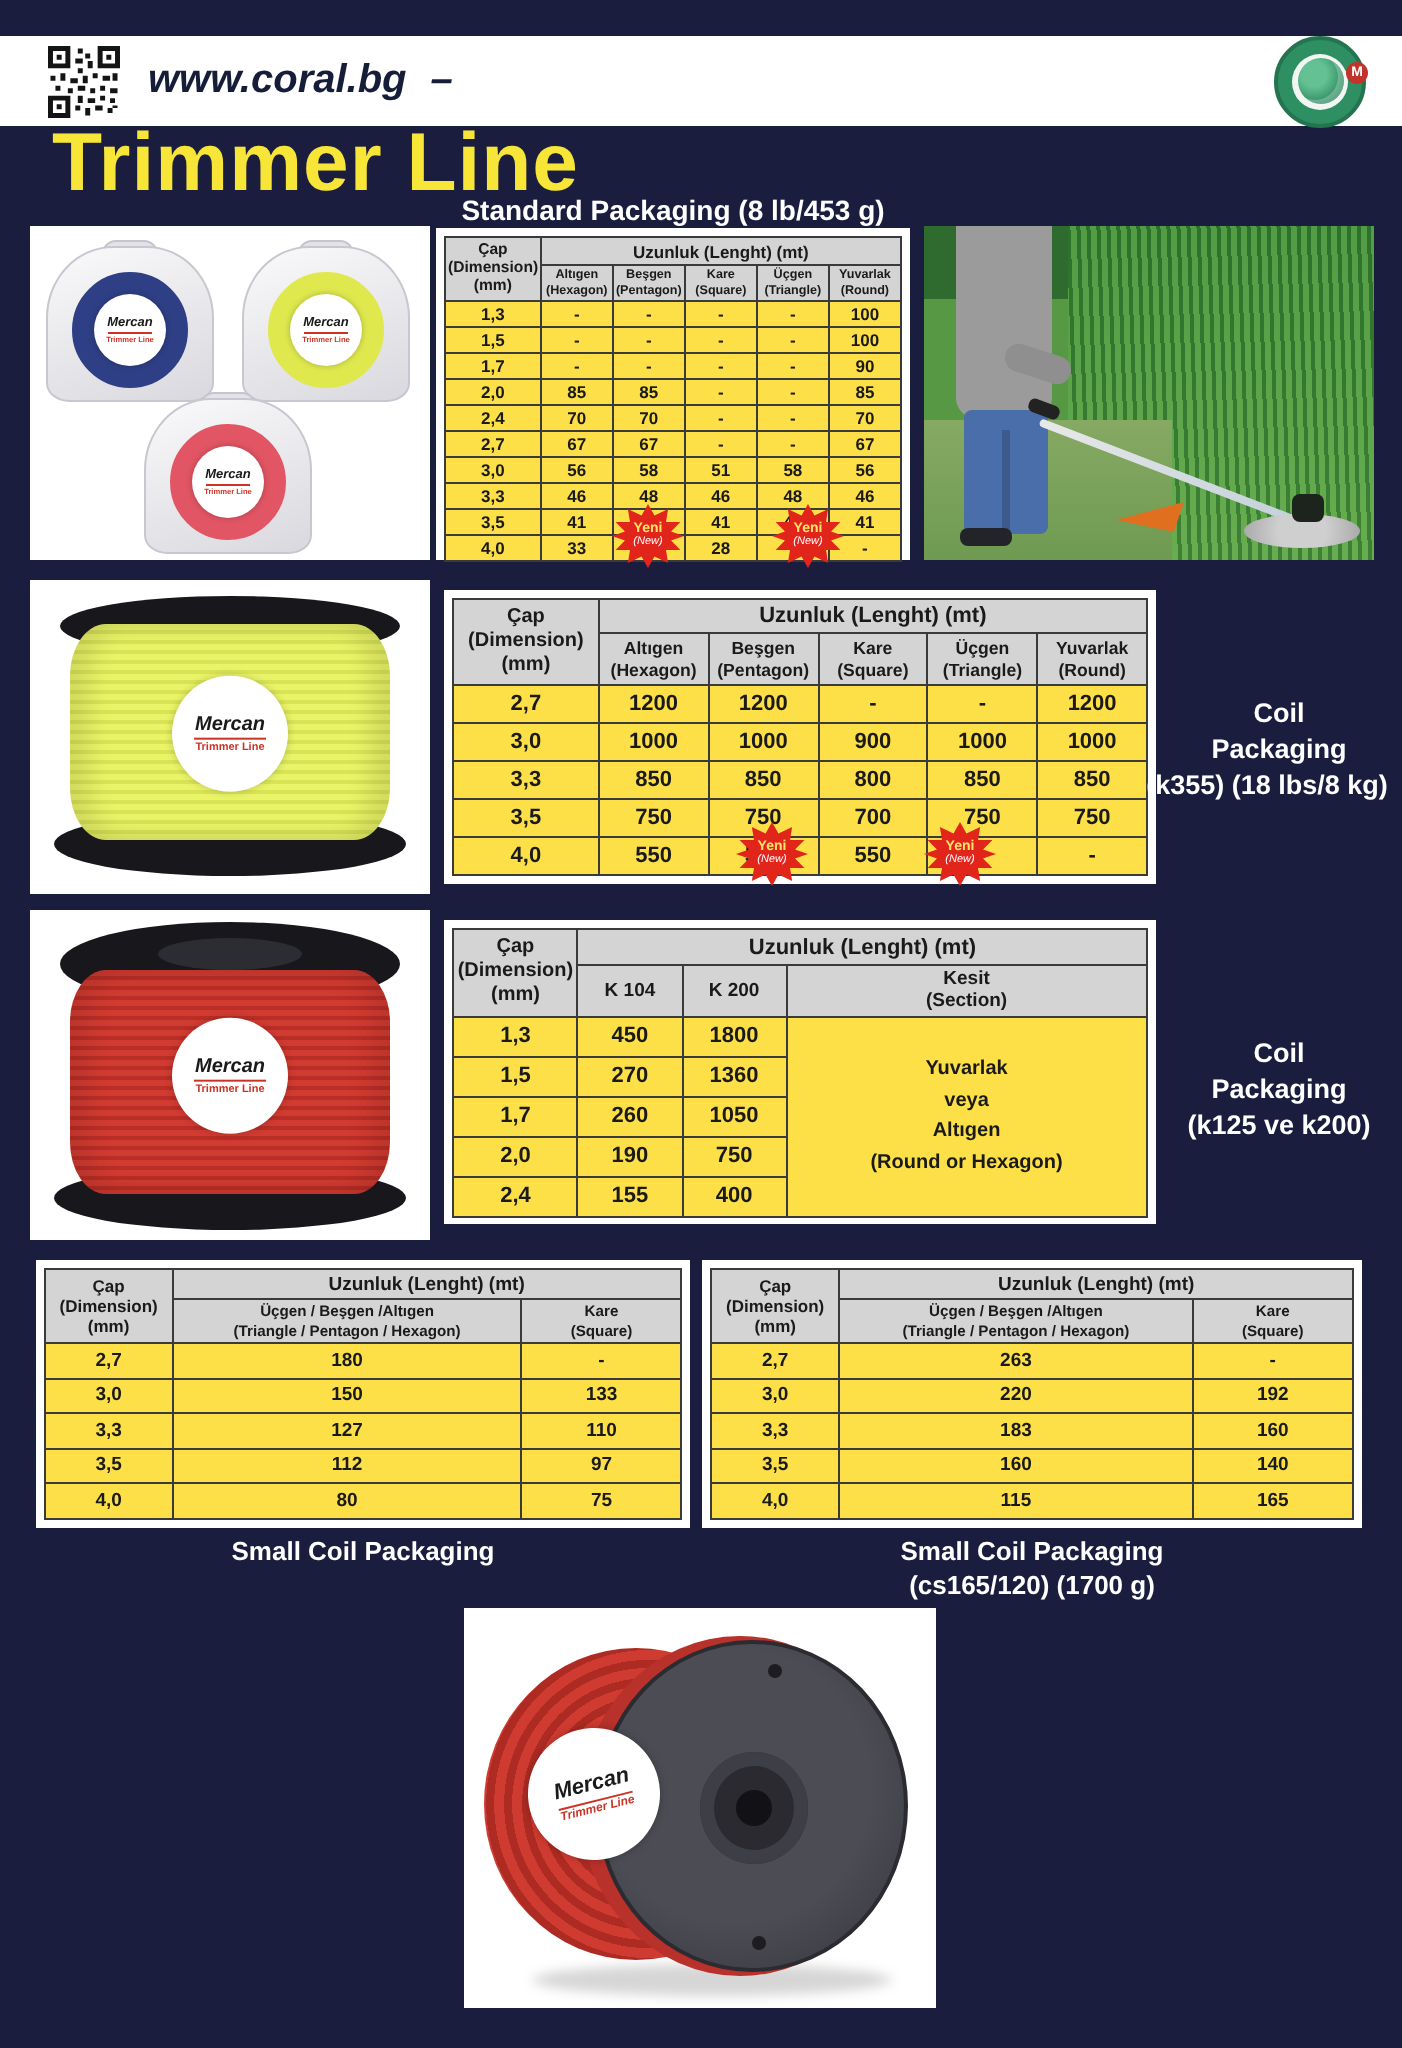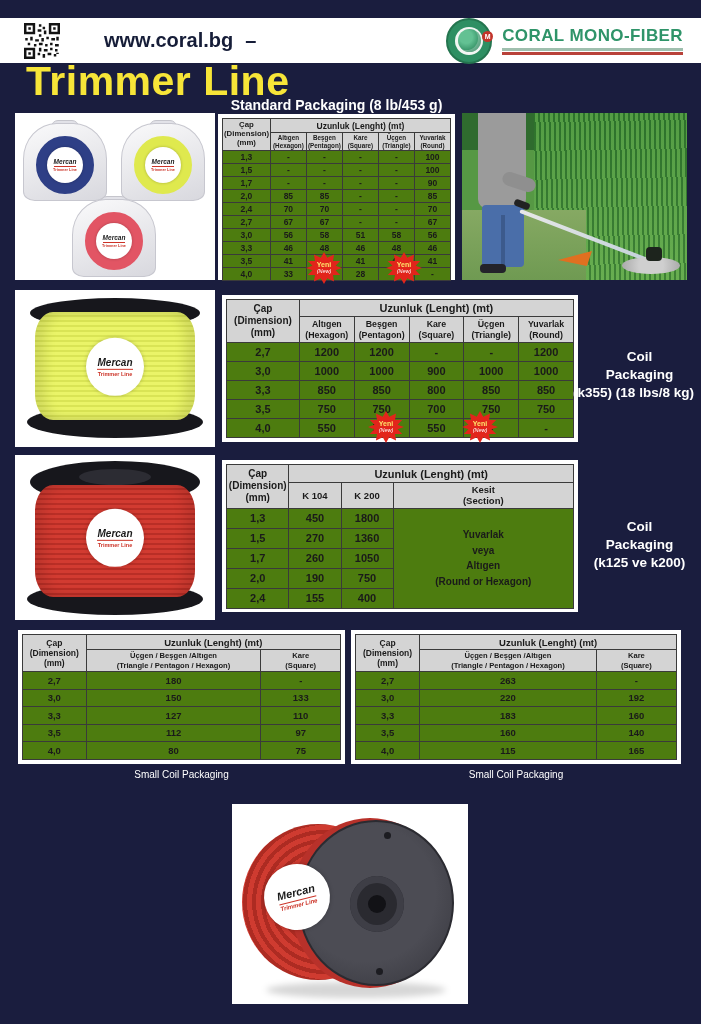--- a/index.html
+++ b/index.html
@@ -9,40 +9,40 @@
     --flange:#17171c; --mercan-red:#cc3327;
   }
   *{box-sizing:border-box; margin:0; padding:0;}
   body{font-family:"Liberation Sans",sans-serif; background:#333;}
   #page{position:relative; width:701px; height:1024px; background:var(--navy); overflow:hidden;}
 
   
   .top-strip{position:absolute; left:0; top:0; width:701px; height:18px; background:var(--navy);}
   .band{position:absolute; left:0; top:18px; width:701px; height:45px; background:#fff; display:flex; align-items:center; padding:0 10px;}
   .qr{width:36px; height:36px; margin-left:14px; flex:0 0 auto;}
-  .site-line{margin-left:44px; font-size:20px; font-weight:bold; color:#161d38; display:flex; gap:12px; white-space:nowrap;}
+  .site-line{margin-left:14px; font-size:20px; font-weight:bold; color:#161d38; display:flex; gap:12px; white-space:nowrap;font-style:italic;}
   .brand-group{margin-left:auto; margin-right:8px; display:flex; align-items:center; gap:10px;}
   .logo-badge{width:46px; height:46px; border-radius:50%; background:#2e8f63; border:2px solid #24754f; position:relative; flex:0 0 auto;}
   .logo-inner{position:absolute; inset:7px; border-radius:50%; background:#f2f6f3; display:flex; align-items:center; justify-content:center;}
   .logo-globe{width:23px; height:23px; border-radius:50%; background:radial-gradient(circle at 35% 35%, #63c193 0 30%, #1f7a50 85%); box-shadow:inset -3px -2px 0 rgba(255,255,255,.25); position:relative;}
   .logo-m{position:absolute; right:-3px; top:11px; width:11px; height:11px; border-radius:50%; background:#c2342b; color:#fff; font-size:7px; font-weight:bold; display:flex; align-items:center; justify-content:center;}
   .brand{display:flex; flex-direction:column;}
   .brand-text{color:var(--green); font-weight:bold; font-size:17px; letter-spacing:.4px; white-space:nowrap;}
   .brand-underline{height:3px; background:#9fbfae; margin-top:2px;}
   .brand-underline2{height:3px; background:#b8423a; margin-top:1px;}
 
   
   .page-title{position:absolute; left:26px; top:58px; font-size:41px; font-weight:bold; color:var(--yellow); letter-spacing:.5px;}
   .std-heading{position:absolute; left:214px; top:97px; width:245px; text-align:center; color:#fff; font-weight:bold; font-size:14px;}
 
   
   .panel{position:absolute; background:#fff;}
 
   
-  .tbl{border-collapse:collapse; width:100%; table-layout:fixed; background:#4d7c0f; color:#1a1a1a;}
+  .tbl{border-collapse:collapse; width:100%; table-layout:fixed; background:#fde047; color:#1a1a1a;}
   .tbl th,.tbl td{border:1px solid #3a3a3a; text-align:center; vertical-align:middle; font-weight:bold; padding:1px;}
   .tbl th{background:var(--table-head);}
   .tbl-std .col-0{width:21%} .tbl-std .col-1,.tbl-std .col-2,.tbl-std .col-3,.tbl-std .col-4,.tbl-std .col-5{width:15.8%}
   .tbl-std .th-group{font-size:8.5px; height:14px;}
   .tbl-std .th-cap{font-size:7.8px; line-height:1.15;}
   .tbl-std .th-sub{font-size:6.3px; height:18px; line-height:1.15;}
   .tbl-std td{font-size:8.5px; height:11.5px;}
   .tbl-mid .col-0{width:21%} .tbl-mid .col-1,.tbl-mid .col-2,.tbl-mid .col-3,.tbl-mid .col-4,.tbl-mid .col-5{width:15.8%}
   .tbl-mid .th-group{font-size:11px; height:17px;}
   .tbl-mid .th-cap{font-size:10px; line-height:1.2;}
@@ -63,21 +63,21 @@
 
   
   .star{position:absolute; width:36px; height:32px; background:var(--star-red);
     clip-path:polygon(50% 0%,59% 18%,78% 8%,75% 28%,95% 28%,82% 43%,100% 50%,82% 57%,95% 72%,75% 72%,78% 92%,59% 82%,50% 100%,41% 82%,22% 92%,25% 72%,5% 72%,18% 57%,0% 50%,18% 43%,5% 28%,25% 28%,22% 8%,41% 18%);
     display:flex; flex-direction:column; align-items:center; justify-content:center; z-index:5;}
   .star-l1{font-size:7px; font-weight:bold; color:#ffe66b; line-height:1;}
   .star-l2{font-size:5.5px; font-style:italic; color:#fff; line-height:1.2;}
 
   
   .side-label{position:absolute; width:123px; text-align:center; color:#fff; font-weight:bold; font-size:13.5px; line-height:1.35;}
-  .caption{position:absolute; text-align:center; color:#fff; font-weight:normal; font-size:10px; line-height:1.3;}
+  .caption{position:absolute; text-align:center; color:#fff; font-weight:bold; font-size:13px; line-height:1.3;}
 
   
   .pkg{position:absolute; width:84px; height:78px;}
   .pkg-tab{position:absolute; left:50%; top:-3px; transform:translateX(-50%); width:28px; height:14px; background:#e2e2e8; border:1px solid #c5c5cc; border-radius:7px;}
   .pkg-tab::after{content:""; position:absolute; left:50%; top:3px; transform:translateX(-50%); width:8px; height:5px; border-radius:4px; background:#fff;}
   .pkg-shell{position:absolute; inset:0; background:linear-gradient(160deg,#fafafb,#d8d8de); border:1px solid #c7c7cf; border-radius:40% 40% 14% 14%/46% 46% 12% 12%;}
   .pkg-ring{position:absolute; left:50%; top:13px; transform:translateX(-50%); width:58px; height:58px; border-radius:50%;}
   .pkg-label{position:absolute; left:50%; top:24px; transform:translateX(-50%); width:36px; height:36px; border-radius:50%; background:#fff; display:flex; flex-direction:column; align-items:center; justify-content:center; box-shadow:0 0 3px rgba(0,0,0,.25);}
   .mlabel-brand{font-size:6.5px; font-weight:bold; font-style:italic; color:#1a1a1a; border-bottom:1.5px solid var(--mercan-red); line-height:1.1; padding-bottom:1px;}
   .mlabel-sub{font-size:3.8px; color:var(--mercan-red); font-weight:bold; margin-top:1px;}
@@ -154,25 +154,20 @@
       <span>www.coral.bg</span>
       <span>–</span>
     </div>
     <div class="brand-group">
       <div class="logo-badge">
         <div class="logo-inner">
           <div class="logo-globe"></div>
         </div>
         <div class="logo-m">M</div>
       </div>
-      <div class="brand">
-        <span class="brand-text">CORAL MONO-FIBER</span>
-        <div class="brand-underline"></div>
-        <div class="brand-underline2"></div>
-      </div>
     </div>
   </div>
 
   <div class="page-title">Trimmer Line</div>
   <div class="std-heading">Standard Packaging (8 lb/453 g)</div>
 
   <div class="panel" style="left:15px; top:113px; width:200px; height:167px;">
     <div class="pkg" style="left:8px; top:10px;">
       <div class="pkg-tab"></div>
       <div class="pkg-shell"></div>
@@ -596,20 +591,21 @@
           </tbody>
         </table>
       </div>
   </div>
 
   <div class="caption" style="left:18px; top:768px; width:327px;">
     <div>Small Coil Packaging</div>
   </div>
   <div class="caption" style="left:351px; top:768px; width:330px;">
     <div>Small Coil Packaging</div>
+    <div>(cs165/120) (1700 g)</div>
   </div>
 
   <div class="panel" style="left:232px; top:804px; width:236px; height:200px;">
     <div class="bspool">
       <div class="b-shadow"></div>
       <div class="b-red"></div>
       <div class="b-rim"></div>
       <div class="b-flange"></div>
       <div class="b-hub">
         <div class="b-hole"></div>

